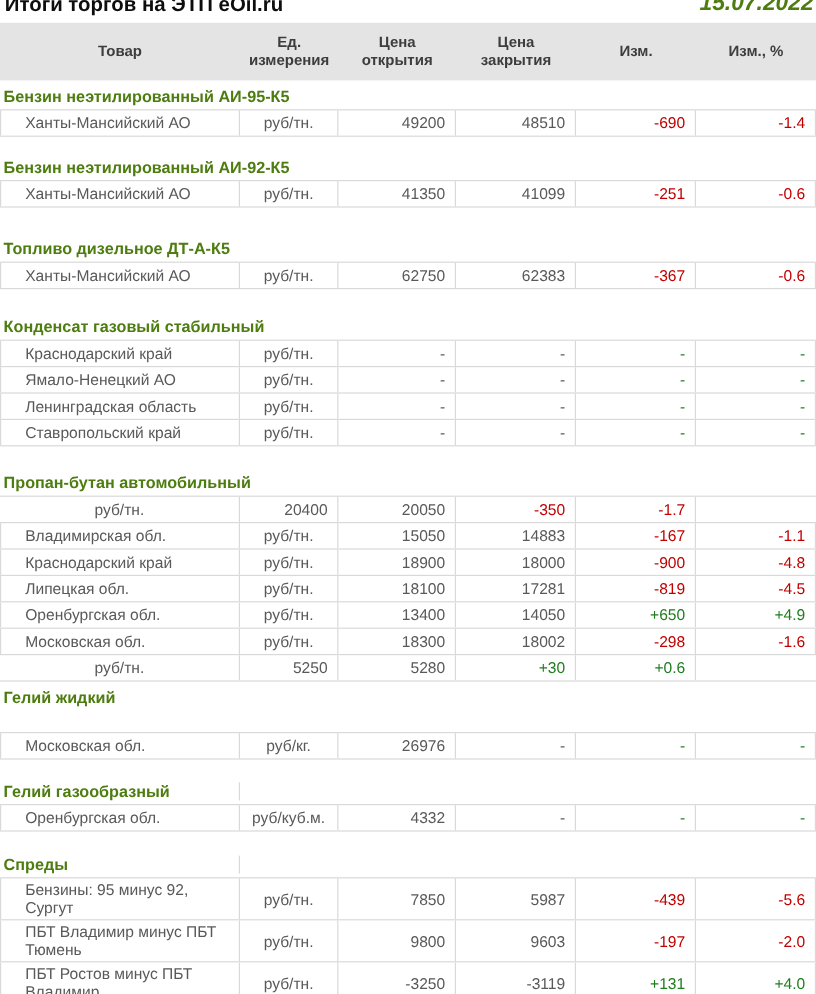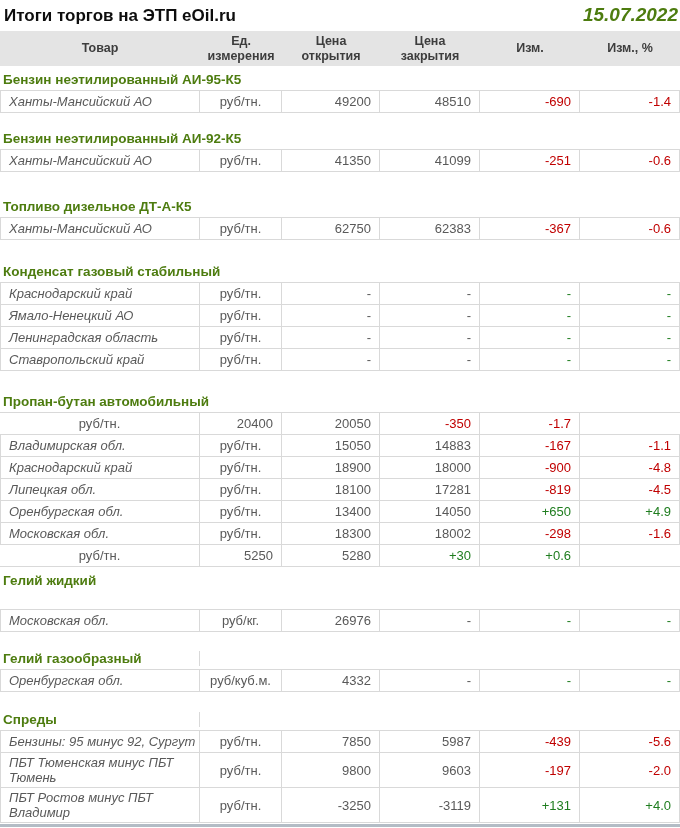--- a/index.html
+++ b/index.html
@@ -15,35 +15,35 @@
   body{
     width:680px;
     font-family:"Liberation Sans","DejaVu Sans",sans-serif;
     -webkit-font-smoothing:antialiased;
   }
   .page{width:680px;background:#fff;}
 
   
   .title-bar{
     display:flex;justify-content:space-between;align-items:flex-end;
-    height:30px;padding:3px 2px 4px 4px;
+    height:18px;padding:3px 2px 4px 4px;
   }
   .page-title{font-size:17px;font-weight:bold;color:#0d0d0d;}
   .page-date{font-size:19px;font-weight:bold;color:#4d7c0f;font-style:italic;}
 
   
   .grid{
     display:grid;
     grid-template-columns:200px 82px 98px 100px 100px 100px;
   }
 
   
   .col-header{
     background:var(--header-bg);
-    height:35px;
+    height:48px;
     margin-top:1px;
   }
   .col-header .hcell{
     display:flex;align-items:center;justify-content:center;
     font-size:12.5px;font-weight:bold;color:#3d3d3d;
     text-align:center;white-space:pre-line;line-height:1.2;
   }
 
   
   .section-title-row{
@@ -62,21 +62,21 @@
   .row{
     min-height:22px;
     border-bottom:1px solid var(--border);
   }
   .cell{
     display:flex;align-items:center;
     font-size:13px;color:var(--data-text);
     border-right:1px solid var(--border);
     padding:2px 0;line-height:15px;
   }
-  .cell.c-name{padding-left:8px;border-left:1px solid var(--border);justify-content:flex-start;font-style:italic;}
+  .cell.c-name{padding-left:20px;border-left:1px solid var(--border);justify-content:flex-start;}
   .cell.c-unit{justify-content:center;}
   .cell.c-num{justify-content:flex-end;padding-right:8px;}
   .cell.neg{color:var(--neg);}
   .cell.pos{color:var(--pos);}
 
   .spacer{width:680px;}
 
   .bottom-bar{height:3px;background:var(--bottom-bar);margin-top:1px;}
 </style>
 </head>
@@ -307,21 +307,21 @@
         <div class="rows">
           <div class="row grid">
             <div class="cell c-name">Бензины: 95 минус 92, Сургут</div>
             <div class="cell c-unit">руб/тн.</div>
             <div class="cell c-num">7850</div>
             <div class="cell c-num">5987</div>
             <div class="cell c-num neg">-439</div>
             <div class="cell c-num neg">-5.6</div>
           </div>
           <div class="row grid">
-            <div class="cell c-name">ПБТ Тюменская минус ПБТ Тюмень</div>
+            <div class="cell c-name">ПБТ Владимир минус ПБТ Тюмень</div>
             <div class="cell c-unit">руб/тн.</div>
             <div class="cell c-num">9800</div>
             <div class="cell c-num">9603</div>
             <div class="cell c-num neg">-197</div>
             <div class="cell c-num neg">-2.0</div>
           </div>
           <div class="row grid">
             <div class="cell c-name">ПБТ Ростов минус ПБТ Владимир</div>
             <div class="cell c-unit">руб/тн.</div>
             <div class="cell c-num">-3250</div>

